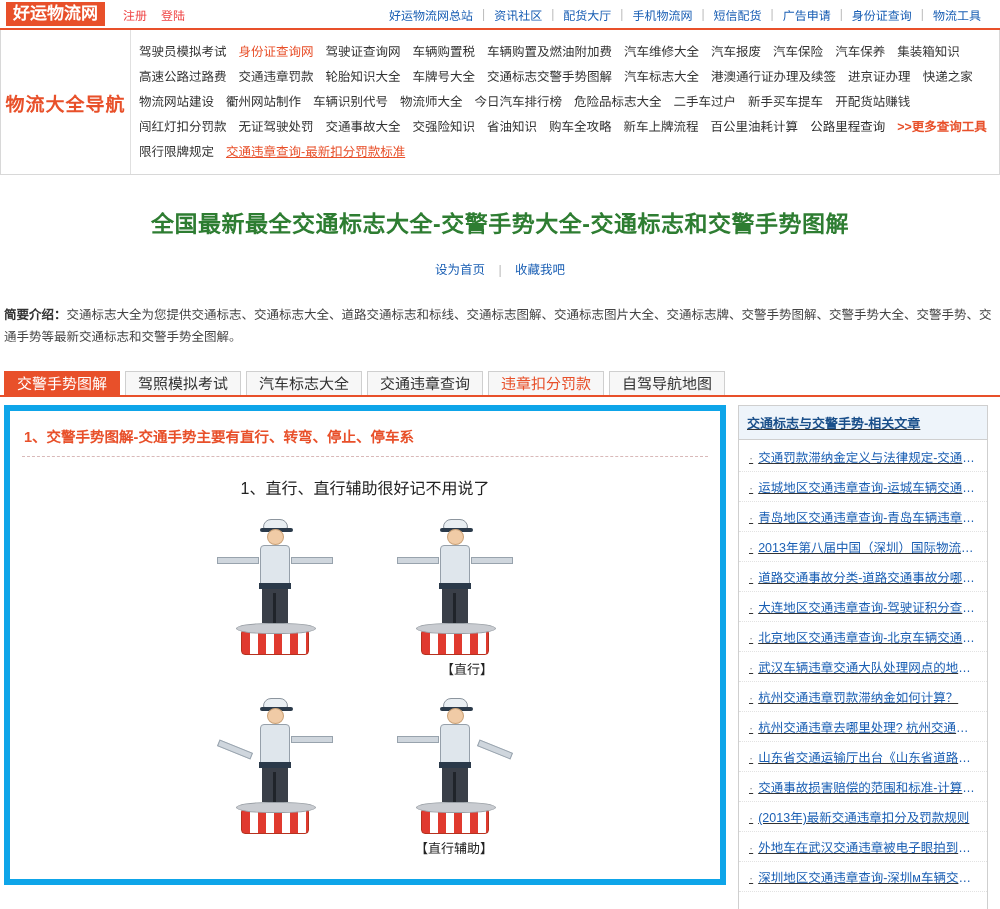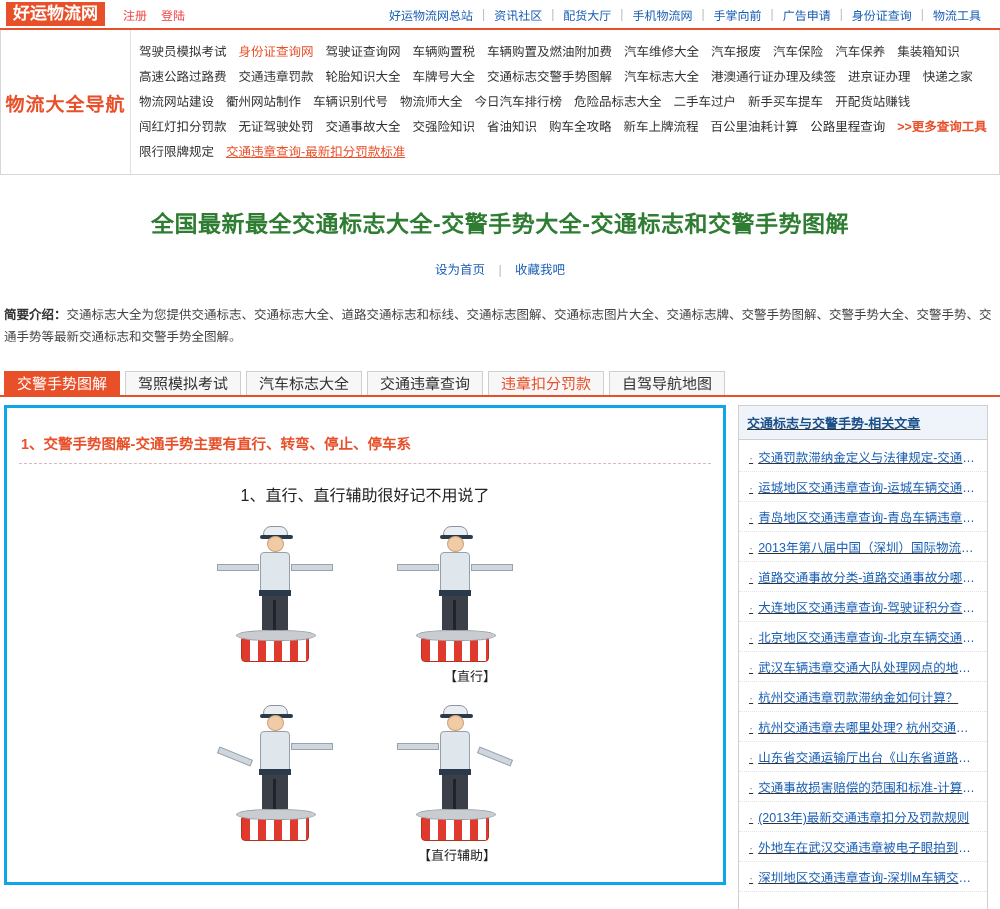--- a/index.html
+++ b/index.html
@@ -150,23 +150,23 @@
 
   
   .columns {
     display: flex;
     margin-top: 8px;
     gap: 12px;
     padding: 0 4px;
   }
   .col-main {
     width: 722px;
-    border: 3px solid #0ea5e9;
+    border: 6px solid #0ea5e9;
     background: #fff;
-    padding: 20px 12px;
+    padding: 10px 12px;
     height: 480px;
     overflow: hidden;
   }
   .sec-head {
     color: #e8502a;
     font-weight: bold;
     font-size: 14.5px;
     padding: 4px 0 10px 2px;
     border-bottom: 1px dashed #d9b9b9;
   }
@@ -283,21 +283,21 @@
   </div>
   <div class="topbar-right-links">
     <a href="#">好运物流网总站</a>
     <span class="sep">|</span>
     <a href="#">资讯社区</a>
     <span class="sep">|</span>
     <a href="#">配货大厅</a>
     <span class="sep">|</span>
     <a href="#">手机物流网</a>
     <span class="sep">|</span>
-    <a href="#">手掌向前</a>
+    <a href="#">短信配货</a>
     <span class="sep">|</span>
     <a href="#">广告申请</a>
     <span class="sep">|</span>
     <a href="#">身份证查询</a>
     <span class="sep">|</span>
     <a href="#">物流工具</a>
   </div>
 </div>
 
 <div class="navblock">

